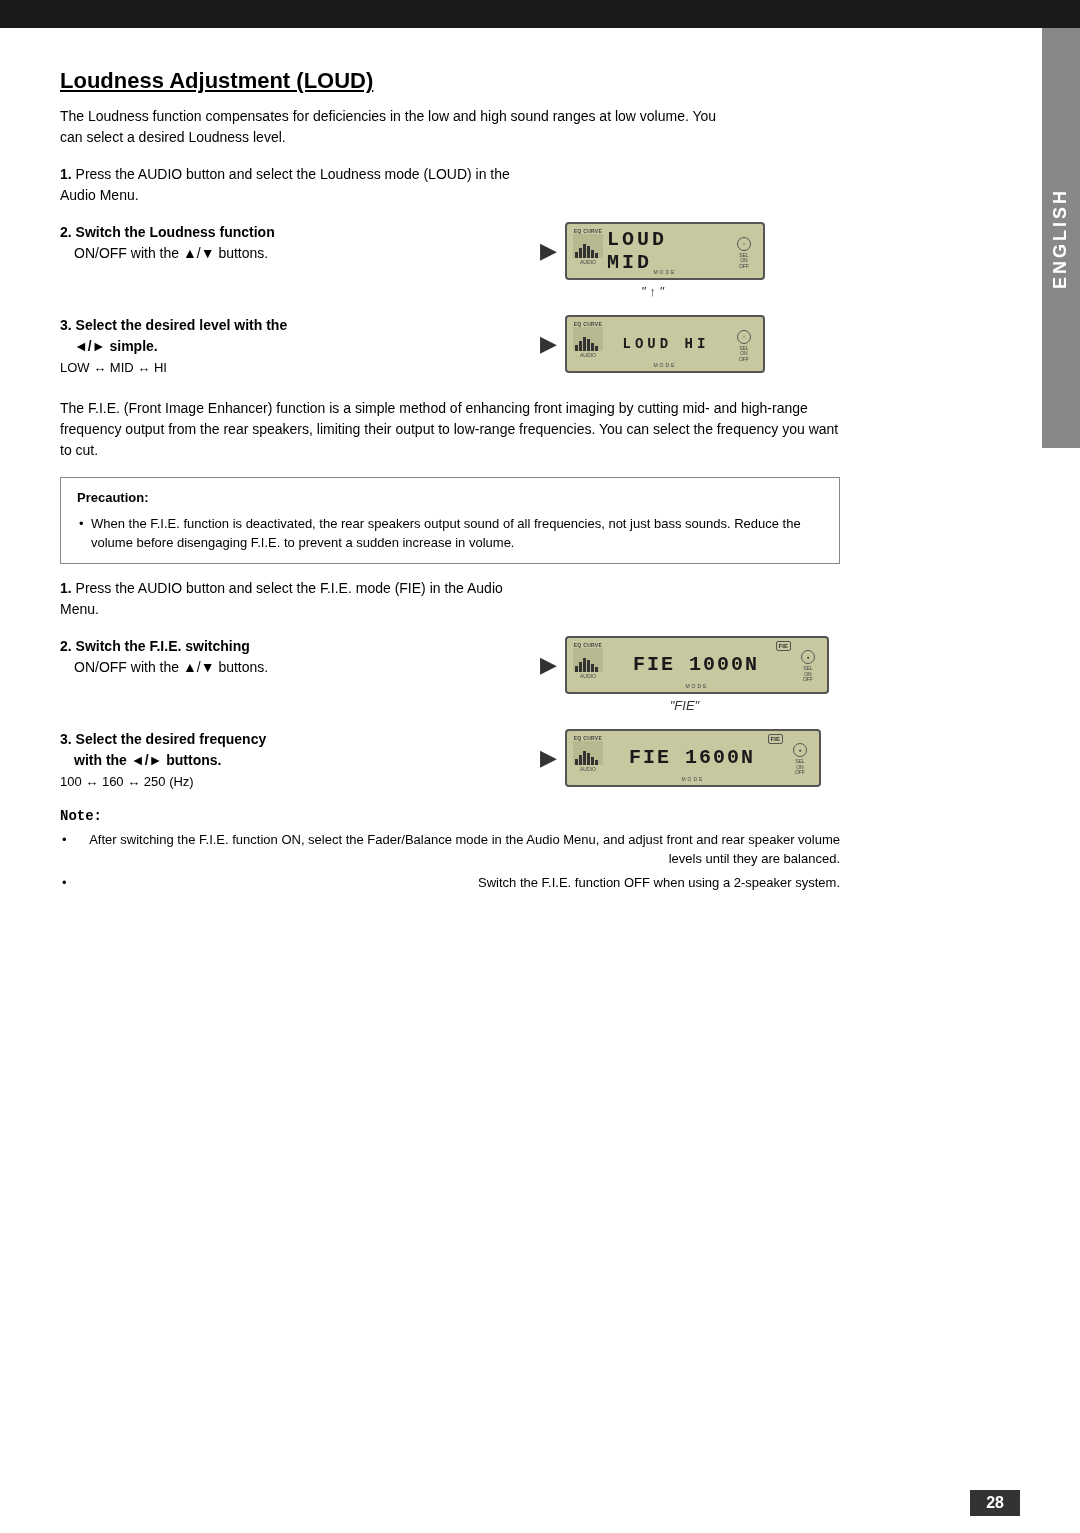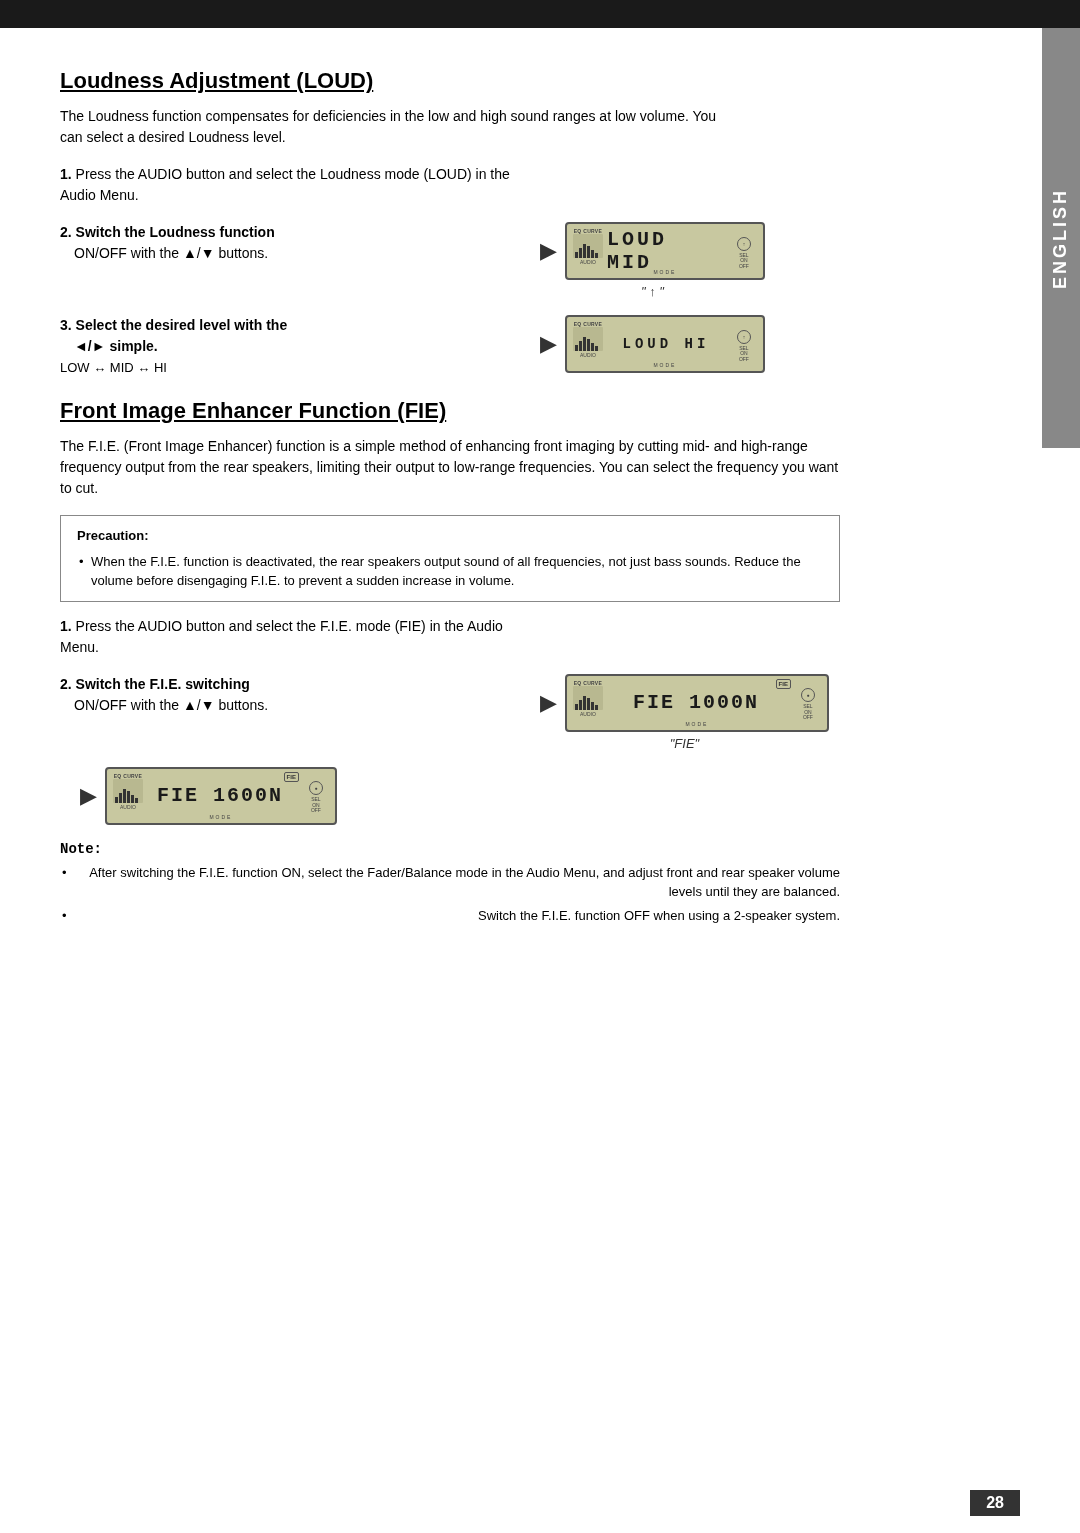--- a/index.html
+++ b/index.html
@@ -290,21 +290,20 @@
             <div style="font-size:5px; color:#444; border:1px solid #555; border-radius:50%; width:14px; height:14px; display:flex; align-items:center; justify-content:center;">↑</div>
             <div style="font-size:5px; color:#444; margin-top:2px; text-align:center; line-height:1.1;">SEL<br>ON<br>OFF</div>
           </div>
           <div style="position:absolute; bottom:3px; left:36px; right:36px; text-align:center; font-size:5px; color:#444; letter-spacing:2px;">MODE</div>
         </div>
       </div>
     </div>
   </div>
 
   <div class="section-separator"></div>
-  <h2 class="section-title">Front Image Enhancer Function (FIE)</h2>
 
   <p class="section-desc" style="max-width:780px;">The F.I.E. (Front Image Enhancer) function is a simple method of enhancing front imaging by cutting mid- and high-range frequency output from the rear speakers, limiting their output to low-range frequencies. You can select the frequency you want to cut.</p>
 
   <div class="precaution-box">
     <div class="precaution-title">Precaution:</div>
     <div class="precaution-item">When the F.I.E. function is deactivated, the rear speakers output sound of all frequencies, not just bass sounds. Reduce the volume before disengaging F.I.E. to prevent a sudden increase in volume.</div>
   </div>
 
   <div class="step-row">
     <div class="step-label-col">
@@ -346,24 +345,31 @@
             <div style="font-size:5px; color:#444; margin-top:2px; text-align:center; line-height:1.1;">SEL<br>ON<br>OFF</div>
           </div>
           <div style="position:absolute; bottom:3px; left:36px; right:36px; text-align:center; font-size:5px; color:#444; letter-spacing:2px;">MODE</div>
         </div>
       </div>
       <div class="lcd-caption">"FIE"</div>
     </div>
   </div>
 
   <div class="step-row">
+    <div class="step-label-col">
+      <span class="step-number">3.</span>
+      <span class="bold-step">Select the desired frequency</span><br>
+      <span style="margin-left:14px; font-weight:bold;">with the ◄/► buttons.</span>
+      <br>
+      <span style="font-size:13px;">100 ↔ 160 ↔ 250 (Hz)</span>
+    </div>
     <div class="step-display-col">
       <div class="display-row">
         <span class="arrow-triangle">▶</span>
-        <div class="lcd-display" style="width:232px;">
+        <div class="lcd-display" style="width:256px;">
           <div style="position:absolute; left:4px; top:4px; width:34px; height:50px; display:flex; flex-direction:column; align-items:center;">
             <div style="font-size:5px; font-weight:bold; color:#444; letter-spacing:0.3px;">EQ CURVE</div>
             <svg width="30" height="24" viewBox="0 0 30 24">
               <rect x="0" y="0" width="30" height="24" fill="#b8b890" rx="1"></rect>
               <rect x="2" y="18" width="3" height="6" fill="#333"></rect>
               <rect x="6" y="14" width="3" height="10" fill="#333"></rect>
               <rect x="10" y="10" width="3" height="14" fill="#333"></rect>
               <rect x="14" y="12" width="3" height="12" fill="#333"></rect>
               <rect x="18" y="16" width="3" height="8" fill="#333"></rect>
               <rect x="22" y="19" width="3" height="5" fill="#333"></rect>

